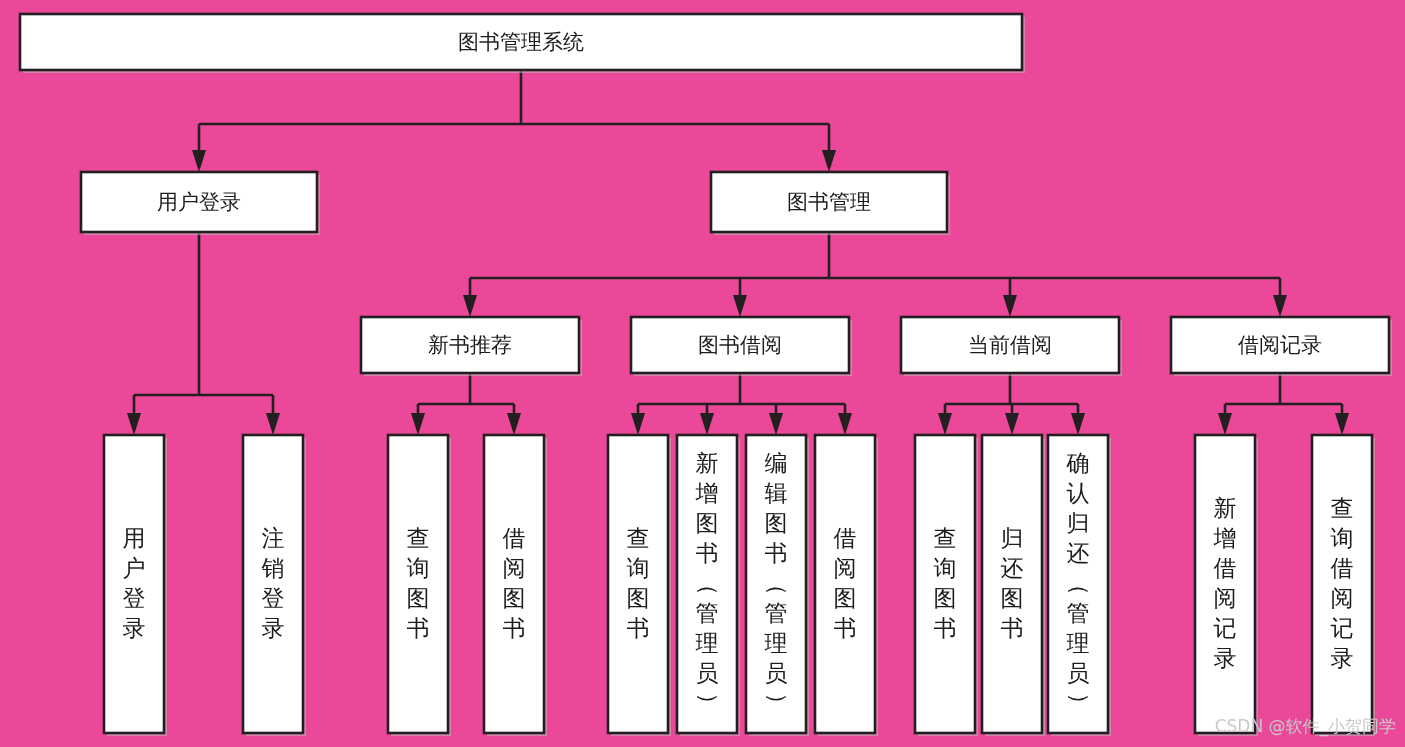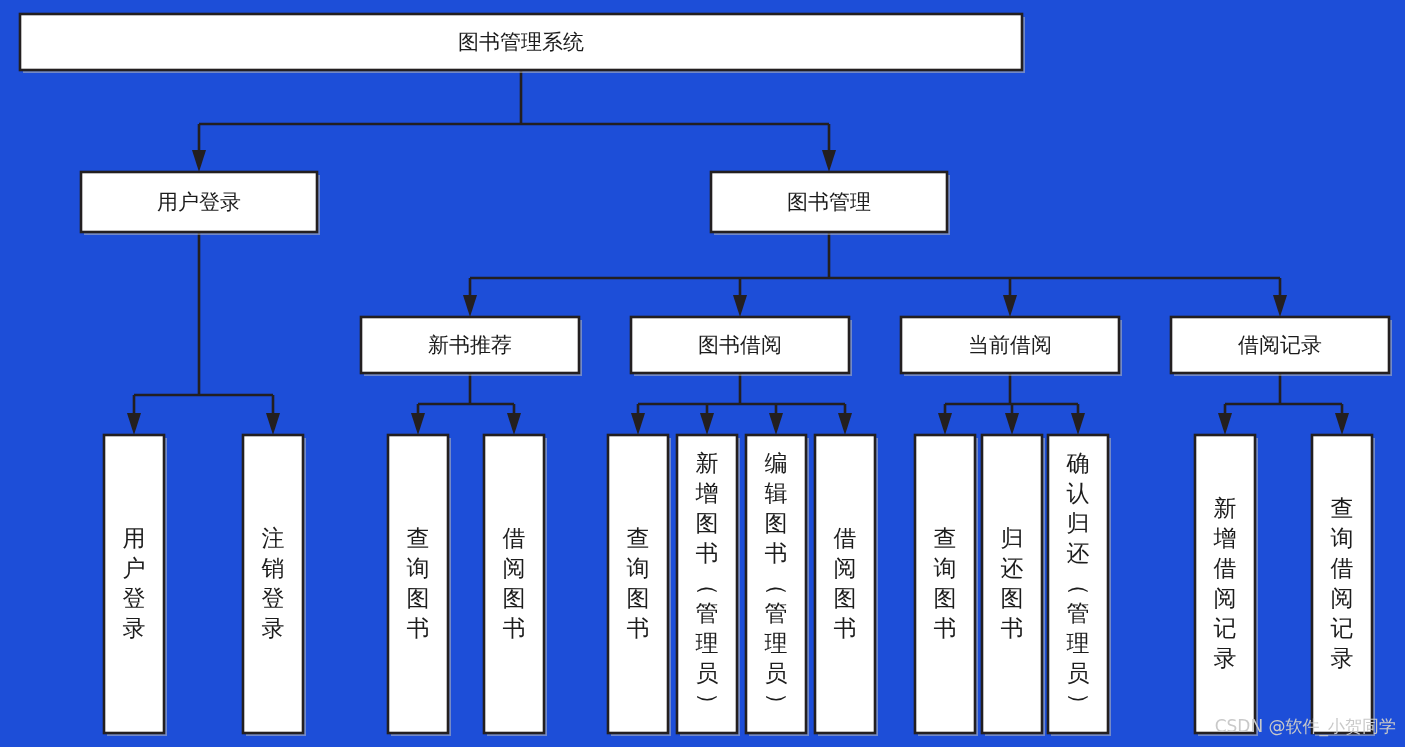--- a/index.html
+++ b/index.html
@@ -11,21 +11,21 @@
   body {
     width: 1405px;
     height: 747px;
     font-family: "DejaVu Sans", "Liberation Sans", sans-serif;
     overflow: hidden;
   }
   #diagram-root {
     position: relative;
     width: 1405px;
     height: 747px;
-    background: #1d4ed8;
+    background: #ec4899;
   }
   svg.diagram-canvas {
     position: absolute;
     left: 0;
     top: 0;
     width: 1405px;
     height: 747px;
     display: block;
   }
   .node-box {

